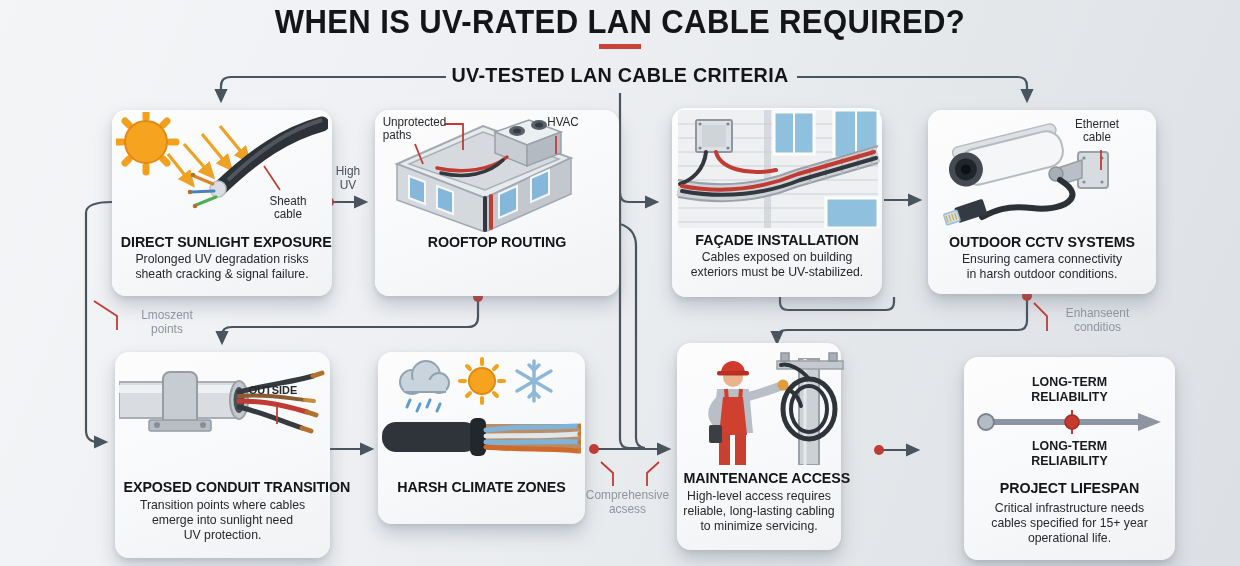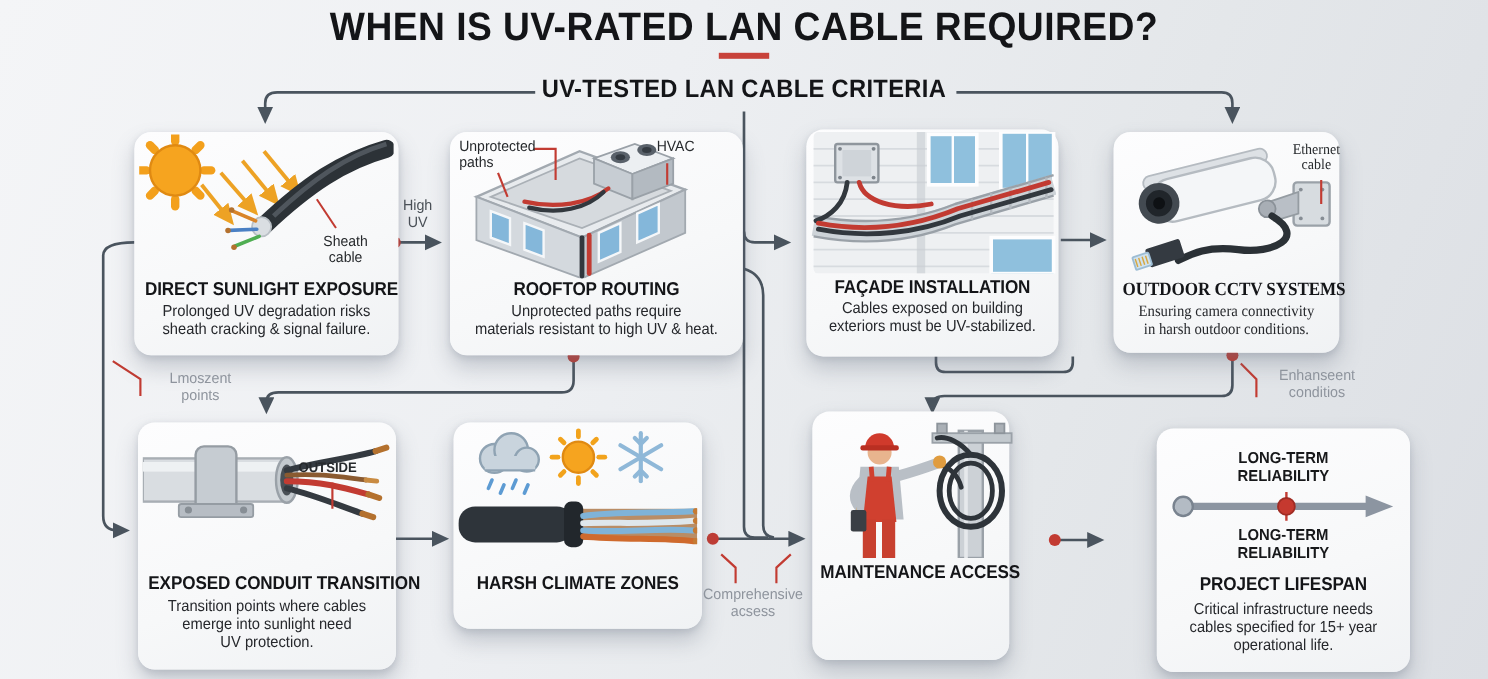--- a/index.html
+++ b/index.html
@@ -10,21 +10,21 @@
   .cond{transform:scaleX(.94);transform-origin:50% 50%;white-space:nowrap;}
   .main-title{left:0;right:0;top:3px;text-align:center;font-size:33px;font-weight:bold;letter-spacing:.4px;color:#141518;}
   .title-dash{left:599px;top:44px;width:42px;height:5px;background:#c8423a;}
   .subtitle{left:0;right:0;top:63px;text-align:center;font-size:21px;font-weight:bold;letter-spacing:.3px;color:#141518;}
   .card{position:absolute;border-radius:14px;
     background:linear-gradient(160deg,#fdfdfe 0%,#f7f8f9 60%,#f0f2f4 100%);
     box-shadow:0 10px 18px rgba(100,110,125,.30),0 2px 5px rgba(100,110,125,.18);}
   .c1{left:112px;top:110px;width:220px;height:186px;}
   .c2{left:375px;top:110px;width:220px;height:186px;padding-left:24px;}
   .c3{left:672px;top:108px;width:210px;height:189px;}
-  .c4{left:928px;top:110px;width:188px;height:184px;font-family:Liberation Serif, serif;}
+  .c4{left:928px;top:110px;width:228px;height:184px;}
   .c5{left:115px;top:352px;width:215px;height:206px;}
   .c6{left:378px;top:352px;width:207px;height:172px;}
   .c7{left:677px;top:343px;width:164px;height:207px;}
   .c8{left:964px;top:357px;width:211px;height:203px;}
   .card h3{position:absolute;left:0;right:0;margin:0;text-align:center;
     font-size:15.5px;font-weight:bold;letter-spacing:-.1px;color:#141518;
     transform:scaleX(.92);transform-origin:50% 50%;white-space:nowrap;}
   .r1 h3{top:123px;} .r2 h3{top:126px;} .c8 h3{top:122px;}
   .body{position:absolute;left:0;right:0;text-align:center;}
   .r1 .body{top:141px;} .r2 .body{top:145px;} .c8 .body{top:143px;}
@@ -175,24 +175,20 @@
       </g>
     </svg>
     <div class="co" style="left:6px;top:6px;width:66px;text-align:left;">
       <div>Unprotected</div>
       <div>paths</div>
     </div>
     <div class="co" style="left:166px;top:6px;width:44px;">
       <div>HVAC</div>
     </div>
     <h3>ROOFTOP ROUTING</h3>
-    <div class="body">
-      <div class="bl">Unprotected paths require</div>
-      <div class="bl">materials resistant to high UV &amp; heat.</div>
-    </div>
   </div>
 
   <div class="card c3 r1">
     <svg class="ill" width="204" height="118" viewBox="0 0 204 118">
       <g>
         <rect x="2" y="0" width="200" height="118" rx="4" fill="#eef0f2"></rect>
         <g stroke="#d7dbdf" stroke-width="1.5">
           <line x1="2" y1="14" x2="202" y2="14"></line>
             <line x1="2" y1="28" x2="202" y2="28"></line>
           <line x1="2" y1="42" x2="202" y2="42"></line>
@@ -402,20 +398,25 @@
         <path d="M36 44 L68 44 L72 88 L32 88 Z" fill="#b9bfc6"></path>
         <polygon points="42,52 62,52 66,90 38,90" fill="#d0402f"></polygon>
         <line x1="45" y1="44" x2="46" y2="56" stroke="#d0402f" stroke-width="4"></line>
         <line x1="60" y1="44" x2="59" y2="56" stroke="#d0402f" stroke-width="4"></line>
         <rect x="38" y="88" width="11" height="32" fill="#c8402f"></rect>
         <rect x="54" y="88" width="11" height="32" fill="#c8402f"></rect>
         <rect x="28" y="80" width="13" height="18" rx="2" fill="#3a3f45"></rect>
       </g>
     </svg>
     <h3>MAINTENANCE ACCESS</h3>
+    <div class="body">
+      <div class="bl">High-level access requires</div>
+      <div class="bl">reliable, long-lasting cabling</div>
+      <div class="bl">to minimize servicing.</div>
+    </div>
   </div>
 
   <div class="card c8 r2">
     <div class="axis-lab" style="top:18px;">
       <div>LONG-TERM</div>
       <div>RELIABILITY</div>
     </div>
     <svg class="abs" style="left:8px;top:52px;" width="195" height="26" viewBox="0 0 195 26">
       <line x1="14" y1="13" x2="168" y2="13" stroke="#8c95a1" stroke-width="6"></line>
       <polygon points="166,4 189,13 166,22" fill="#8c95a1"></polygon>

